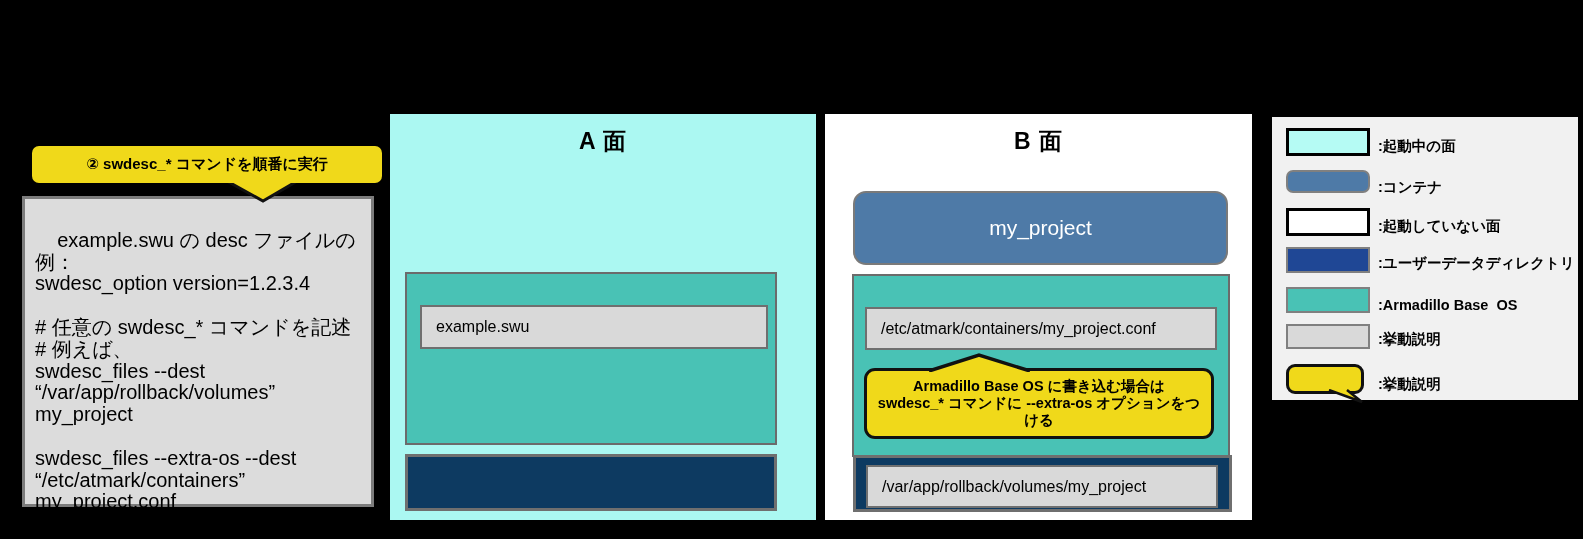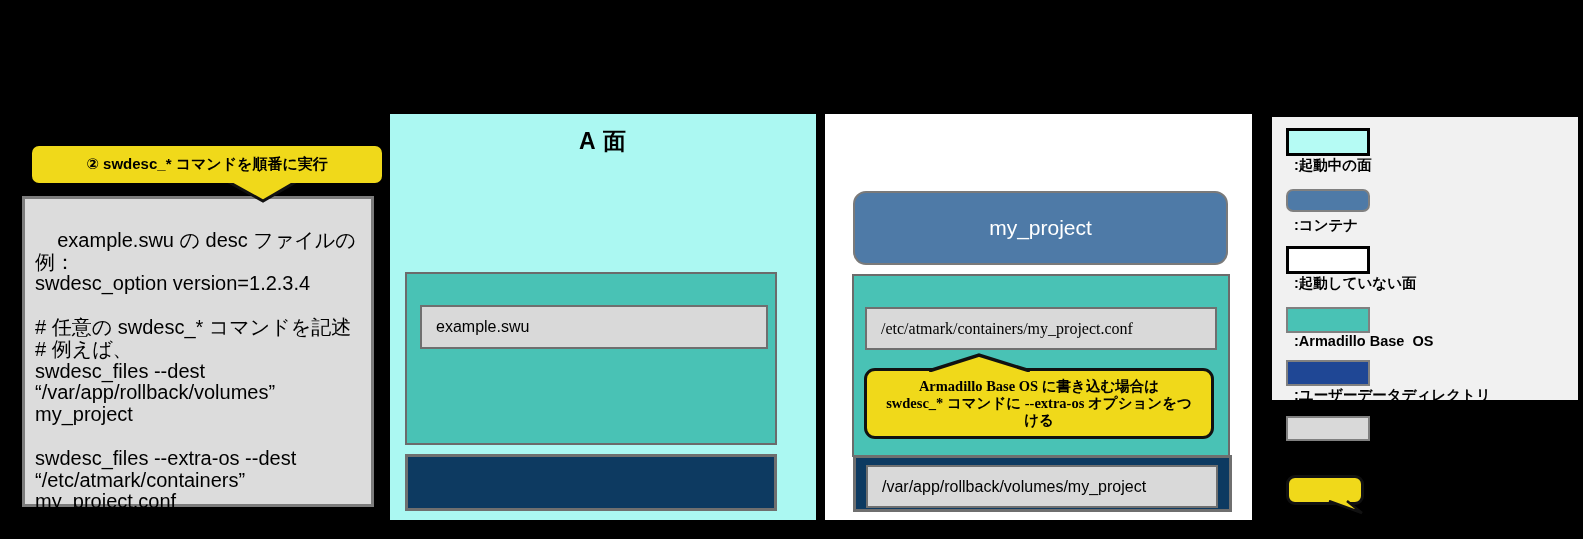--- a/index.html
+++ b/index.html
@@ -25,21 +25,21 @@
   
   .panel{position:absolute;top:114px;height:406px;}
   .panel-a{left:390px;width:426px;background:#abf8f2;}
   .panel-b{left:825px;width:427px;background:#ffffff;}
   .panel-title{
     position:absolute;top:12px;left:0;width:100%;text-align:center;
     font-size:23px;font-weight:bold;letter-spacing:1px;
   }
   .os-box{position:absolute;background:#49c2b5;border:2px solid #6b6b6b;box-sizing:border-box;}
   .os-box-a{left:15px;top:158px;width:372px;height:173px;}
-  .os-box-b{left:27px;top:160px;width:378px;height:183px;font-family:Liberation Serif, serif;}
+  .os-box-b{left:27px;top:160px;width:378px;height:183px;}
   .file-box{
     position:absolute;background:#d9d9d9;border:2px solid #6f6f6f;box-sizing:border-box;
     font-size:16px;display:flex;align-items:center;padding-left:14px;
   }
   .file-a{left:13px;top:31px;width:348px;height:44px;}
   .file-b1{left:11px;top:31px;width:352px;height:43px;}
   .file-b2{left:10px;top:7px;width:352px;height:43px;}
   .userdata-box{position:absolute;background:#0d3a61;border:3px solid #6f6f6f;box-sizing:border-box;}
   .userdata-a{left:15px;top:340px;width:372px;height:57px;}
   .userdata-b{left:28px;top:341px;width:379px;height:57px;}
@@ -55,21 +55,21 @@
     background:#f0d91a;border:3px solid #111;border-radius:11px;box-sizing:border-box;
     display:flex;align-items:center;justify-content:center;text-align:center;
     font-size:14.5px;font-weight:bold;line-height:17px;white-space:pre-line;z-index:2;
   }
   .note-tail{position:absolute;left:72px;top:76px;z-index:3;}
   
   .legend{
     position:absolute;left:1272px;top:117px;width:306px;height:283px;
     background:#f1f1f1;box-sizing:border-box;padding:11px 0 0 14px;
   }
-  .legend-row{display:flex;align-items:flex-start;margin-bottom:11px;position:relative;flex-direction:column;}
+  .legend-row{display:flex;align-items:flex-end;margin-bottom:11px;position:relative;}
   .legend-label{font-size:14.5px;font-weight:bold;margin-left:8px;white-space:pre;}
   .swatch{width:84px;box-sizing:border-box;flex:none;}
   .sw-active{height:28px;background:#b5fbf4;border:3.5px solid #000;}
   .sw-inactive{height:28px;background:#ffffff;border:3.5px solid #000;}
   .sw-container{height:23px;background:#4e7aa7;border:2px solid #808080;border-radius:7px;margin-top:3px;margin-bottom:4px;}
   .sw-os{height:26px;background:#49c2b5;border:2px solid #808080;margin-top:3px;}
   .sw-userdata{height:26px;background:#1f4795;border:2px solid #808080;}
   .sw-file{height:25px;background:#d9d9d9;border:2px solid #808080;}
   .sw-note-wrap{position:relative;width:84px;height:30px;flex:none;margin-top:4px;}
   .sw-note{width:78px;height:30px;background:#f0d91a;border:3px solid #111;border-radius:9px;box-sizing:border-box;}
@@ -107,20 +107,21 @@
     <div class="panel-title">A 面</div>
     <div class="os-box os-box-a">
       <div class="file-box file-a">
         <span>example.swu</span>
       </div>
     </div>
     <div class="userdata-box userdata-a"></div>
   </div>
 
   <div class="panel panel-b">
+    <div class="panel-title">B 面</div>
     <div class="container-box">
       <span>my_project</span>
     </div>
     <div class="os-box os-box-b">
       <div class="file-box file-b1">
         <span>/etc/atmark/containers/my_project.conf</span>
       </div>
       <div class="note-bubble">
         <span>Armadillo Base OS に書き込む場合は
 swdesc_* コマンドに --extra-os オプションをつ
@@ -144,26 +145,26 @@
     </div>
     <div class="legend-row">
       <div class="swatch sw-container"></div>
       <span class="legend-label">:コンテナ</span>
     </div>
     <div class="legend-row">
       <div class="swatch sw-inactive"></div>
       <span class="legend-label">:起動していない面</span>
     </div>
     <div class="legend-row">
+      <div class="swatch sw-userdata"></div>
+      <span class="legend-label">:ユーザーデータディレクトリ</span>
+    </div>
+    <div class="legend-row">
       <div class="swatch sw-os"></div>
       <span class="legend-label">:Armadillo Base  OS</span>
-    </div>
-    <div class="legend-row">
-      <div class="swatch sw-userdata"></div>
-      <span class="legend-label">:ユーザーデータディレクトリ</span>
     </div>
     <div class="legend-row">
       <div class="swatch sw-file"></div>
       <span class="legend-label">:挙動説明</span>
     </div>
     <div class="legend-row">
       <div class="sw-note-wrap">
         <div class="sw-note"></div>
         <svg class="sw-note-tail" width="40" height="16" viewBox="0 0 40 16">
           <polyline points="1,1 34,13 19,1" fill="#f0d91a" stroke="#111" stroke-width="2.5"></polyline>

